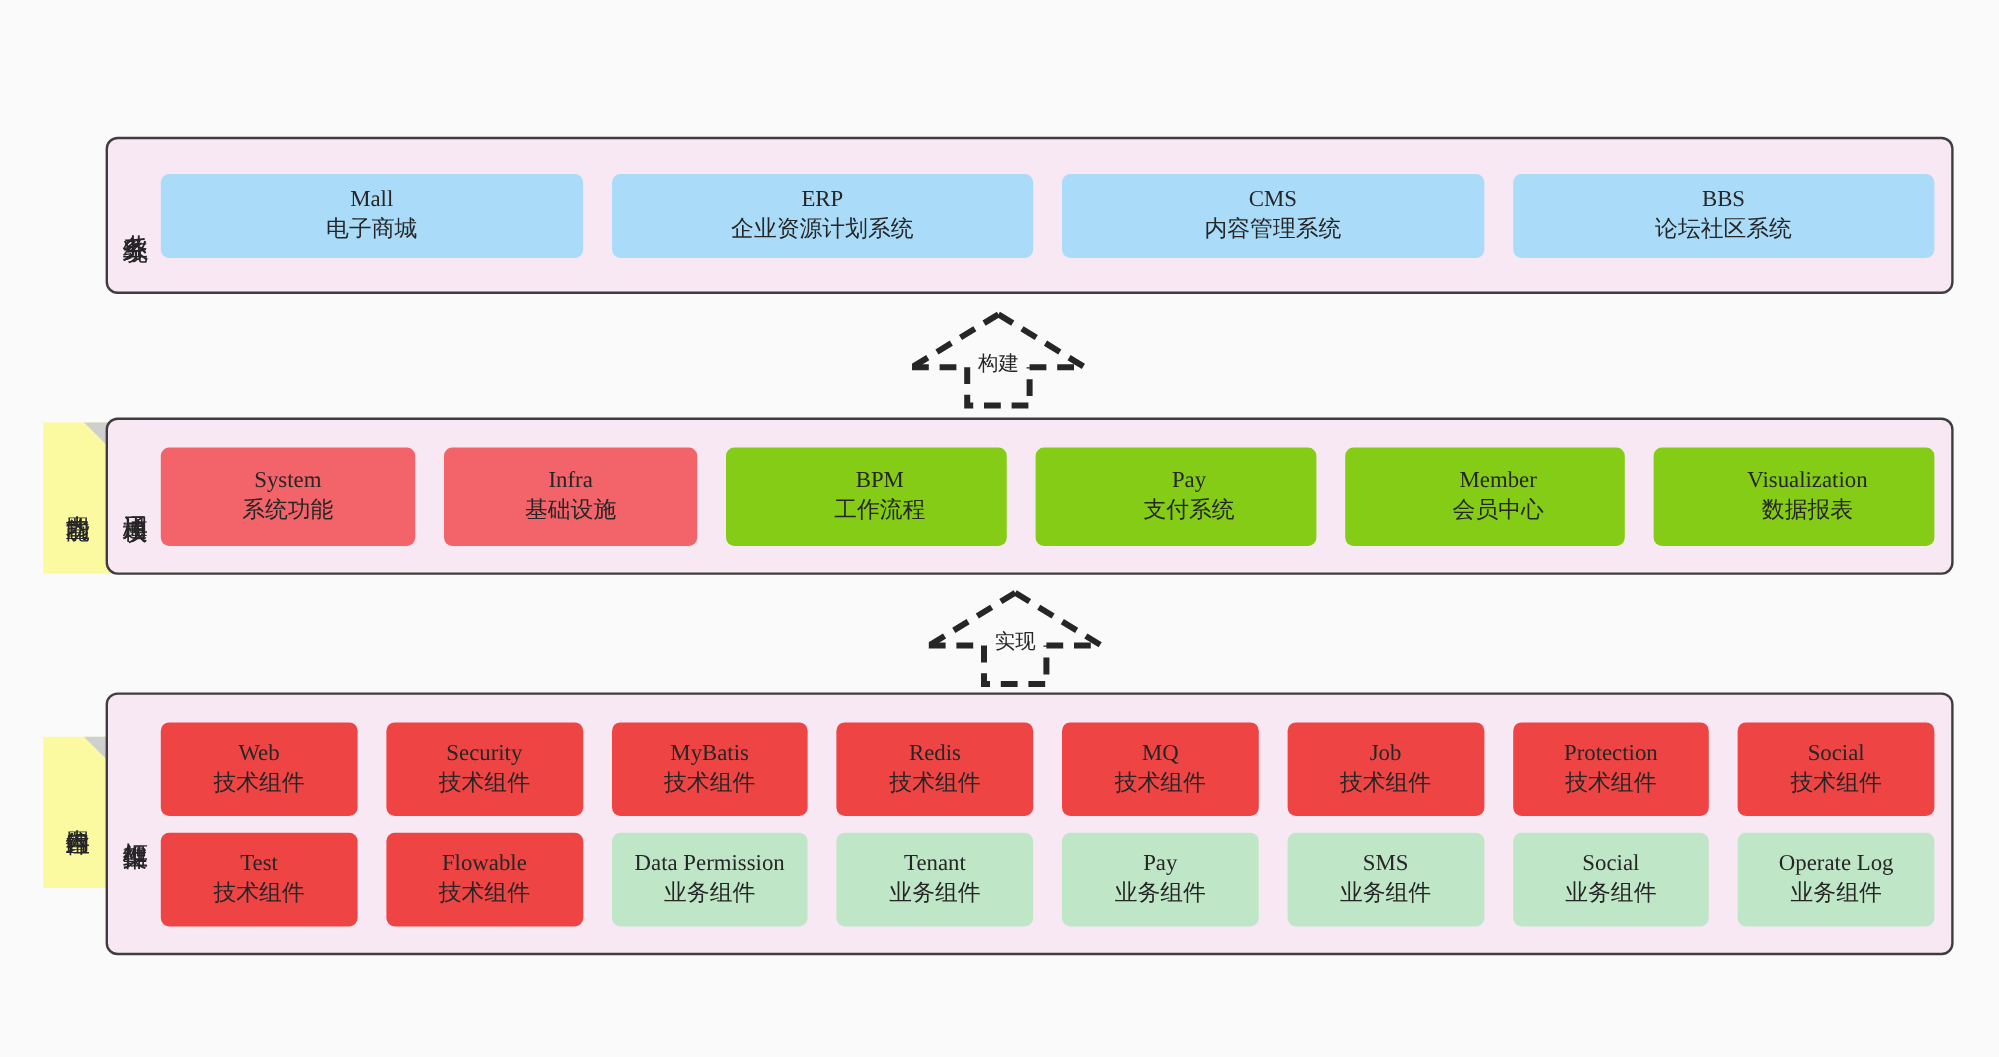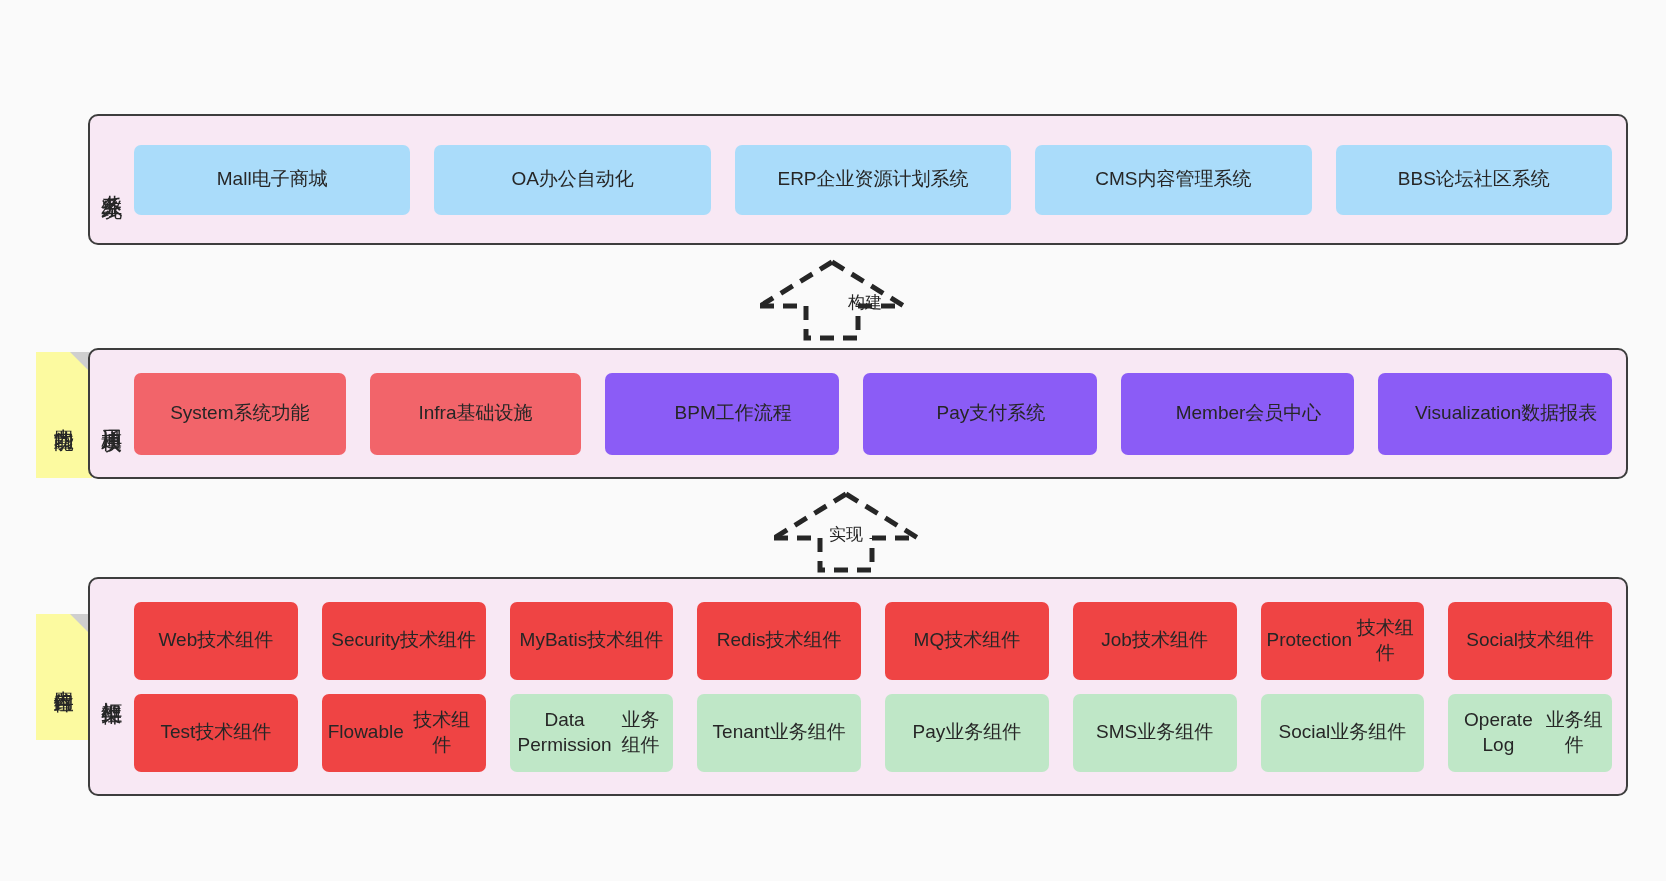--- a/index.html
+++ b/index.html
@@ -57,37 +57,38 @@
   }
   .row {
     display: flex;
     flex-direction: row;
     gap: 24px;
   }
   .cell {
     flex: 1 1 0;
     border-radius: 7px;
     display: flex;
-    flex-direction: row;
+    flex-direction: column;
     align-items: center;
     justify-content: center;
     text-align: center;
     font-size: 19px;
     line-height: 1.30;
     color: #262626;
     box-sizing: border-box;
     padding: 4px 6px;
+    font-family: Liberation Serif, serif;
   }
   .cell .en { display: block; }
   .cell .cn { display: block; }
 
   
   .c-blue       { background: #aadcfa; }
   .c-red        { background: #f2646a; }
-  .c-pink       { background: #8b5cf6; padding-left: 28px; }
+  .c-pink       { background: #84cc16; padding-left: 28px; }
   .c-green      { background: #ef4444; }
   .c-green-lite { background: #bfe7c7; }
 
   
   #layer-business { left: 88px;  top: 114px; width: 1540px; height: 131px; }
   #layer-business .cell { height: 70px; }
 
   #layer-common   { left: 88px;  top: 348px; width: 1540px; height: 131px; }
   #layer-common .cell { height: 82px; }
 
@@ -130,40 +131,36 @@
   .arrow { position: absolute; z-index: 4; }
   .arrow-label {
     position: absolute;
     font-size: 17px;
     color: #262626;
     background: transparent;
     white-space: nowrap;
     user-select: none;
   }
   #arrow-build { left: 752px; top: 258px; width: 160px; height: 84px; }
-  #arrow-build-label { left: 848px; top: 291px; }
+  #arrow-build-label { left: 815px; top: 291px; }
   #arrow-impl  { left: 766px; top: 490px; width: 160px; height: 84px; }
   #arrow-impl-label  { left: 829px; top: 523px; }
 </style>
 </head>
 <body>
 
 <div id="canvas">
 
   <div class="layer" id="layer-business">
     <div class="layer-title">业务系统</div>
     <div class="layer-body">
       <div class="row">
         <div class="cell c-blue">
           <span class="en">Mall</span>
           <span class="cn">电子商城</span>
-        </div>
-        <div class="cell c-blue">
-          <span class="en">OA</span>
-          <span class="cn">办公自动化</span>
         </div>
         <div class="cell c-blue">
           <span class="en">ERP</span>
           <span class="cn">企业资源计划系统</span>
         </div>
         <div class="cell c-blue">
           <span class="en">CMS</span>
           <span class="cn">内容管理系统</span>
         </div>
         <div class="cell c-blue">

